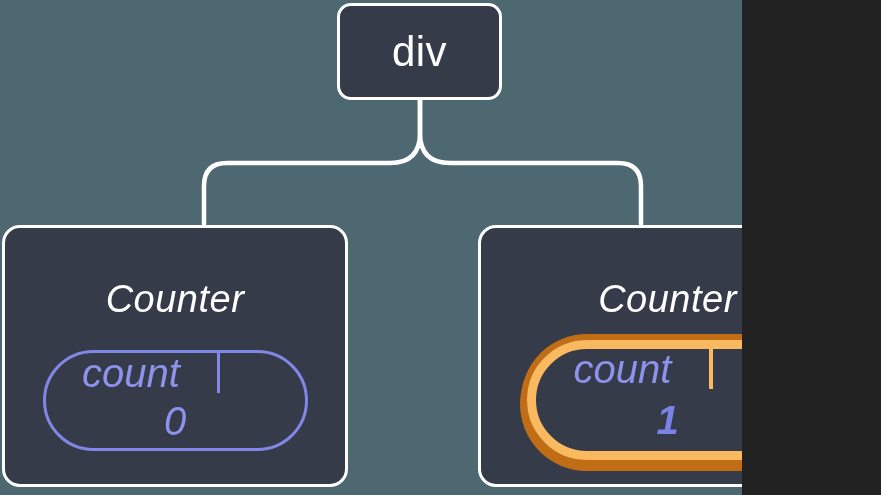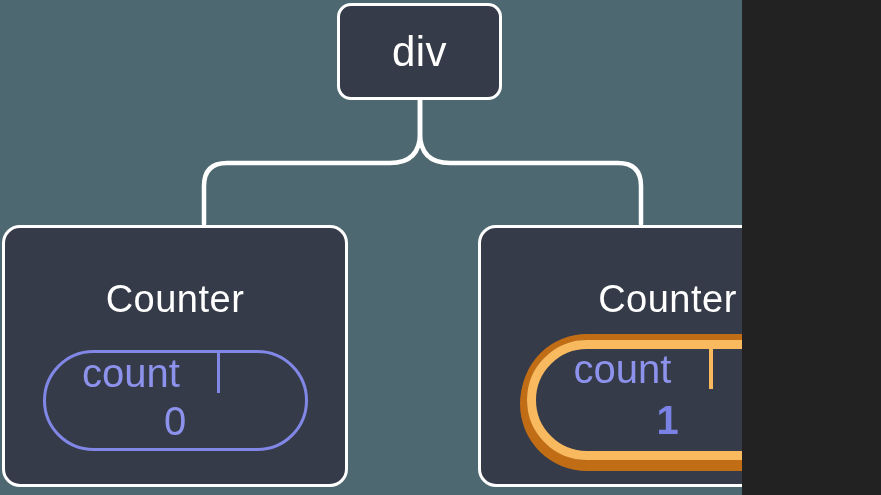--- a/index.html
+++ b/index.html
@@ -30,20 +30,21 @@
   .node-root .label{
     color:#ffffff;font-size:42px;line-height:1;letter-spacing:0.5px;
   }
   .card{
     position:absolute;top:225px;height:262px;
     background:var(--node-fill,#353b48);
     border:3px solid var(--node-border,#ffffff);
     border-radius:18px;
     display:flex;flex-direction:column;align-items:center;
     z-index:1;
+    font-style:italic;
   }
   .card-left{left:2px;width:346px;}
   .card-right{left:478px;width:379px;}
   .card-title{
     margin-top:52px;
     color:#ffffff;font-size:38px;line-height:38px;letter-spacing:0.5px;
     text-align:center;
   }
   .pill{
     display:flex;align-items:stretch;

